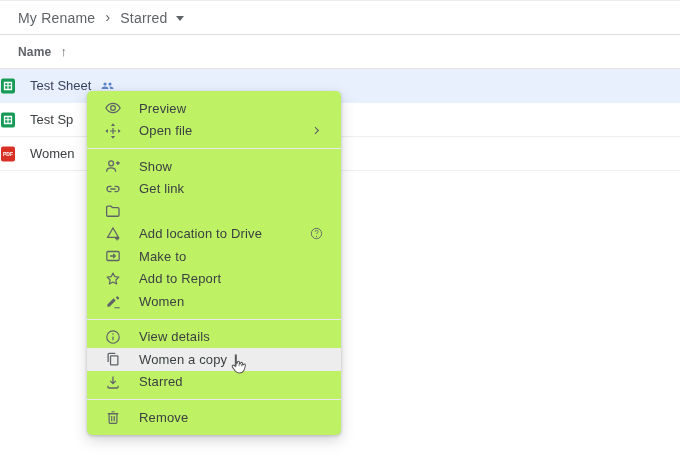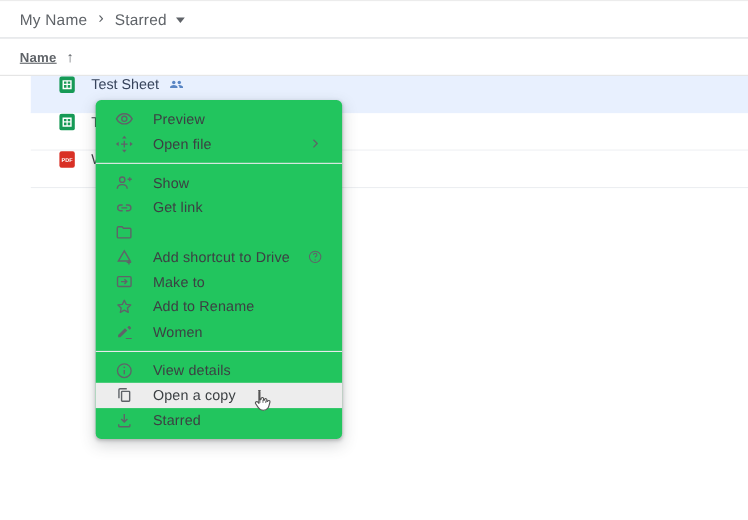--- a/index.html
+++ b/index.html
@@ -13,34 +13,34 @@
                 border-bottom:1px solid #dadce0; }
   .crumb { font-size:14px; color:#5f6368; letter-spacing:.2px; }
   .crumb-sep { color:#5f6368; font-size:15px; margin:0 10px 2px 10px; }
   .caret-down { width:0; height:0; border-left:4px solid transparent;
                 border-right:4px solid transparent; border-top:5px solid #5f6368;
                 margin-left:8px; margin-top:2px; }
 
   
   .list-header { height:34px; display:flex; align-items:center; padding-left:18px;
                  border-bottom:1px solid #e3e3e3; }
-  .col-name { font-size:12px; color:#5f6368; font-weight:bold; letter-spacing:.2px;text-decoration:underline; }
+  .col-name { font-size:12px; color:#5f6368; font-weight:bold; letter-spacing:.2px; }
   .sort-arrow { color:#5f6368; font-size:13px; margin-left:9px; }
 
   
-  .file-row { height:34px; display:flex; padding-left:25px;
-              border-bottom:1px solid #eceef1; background:#fff;margin-left:28px; }
+  .file-row { height:34px; display:flex; align-items:center; 
+              border-bottom:1px solid #eceef1; background:#fff; }
   .file-row.selected { background:#e8f0fe; border-bottom-color:#e8f0fe; }
   .file-icon { width:16px; height:16px; flex:0 0 16px; margin-right:14px; display:flex; }
   .file-name { font-size:13px; color:#3c4043; }
   .file-row.selected .file-name { color:#37445c; }
   .shared-badge { margin-left:9px; display:flex; }
 
   
-  .context-menu { position:absolute; left:87px; top:90px; width:224px; background:#22c55e;
+  .context-menu { position:absolute; left:87px; top:90px; width:254px; background:#bef264;
                   border-radius:5px; z-index:20;
                   box-shadow:0 1px 3px rgba(60,64,67,.25), 0 5px 14px rgba(60,64,67,.22); }
   .menu-section { padding:6px 0; border-bottom:1px solid #e8eaed; }
   .menu-section:last-child { border-bottom:none; }
   .menu-item { height:22.5px; display:flex; align-items:center; padding:0 17px;
                cursor:default; }
   .menu-item.highlighted { background:#ededed; }
   .mi-icon { width:18px; height:18px; flex:0 0 18px; display:flex; align-items:center; }
   .mi-icon svg { width:18px; height:18px; }
   .mi-label { font-size:13px; color:#3c4043; margin-left:17px; letter-spacing:.15px; }
@@ -49,21 +49,21 @@
 
   
   .cursor { position:absolute; width:21px; height:24px; z-index:40; pointer-events:none; }
 </style>
 </head>
 <body>
 
 <div class="canvas">
 
   <div class="breadcrumb">
-    <span class="crumb">My Name</span>
+    <span class="crumb">My Rename</span>
     <span class="crumb-sep">›</span>
     <span class="crumb">Starred</span>
     <span class="caret-down"></span>
   </div>
 
   <div class="list-header">
     <span class="col-name">Name</span>
     <span class="sort-arrow">↑</span>
   </div>
 
@@ -158,21 +158,21 @@
             </svg>
           </span>
         </div>
         <div class="menu-item">
           <span class="mi-icon">
             <svg viewBox="0 0 24 24" fill="none" stroke="#5f6368" stroke-width="1.7">
               <path d="M12 4L4.8 16.4h14.4L12 4z"></path>
               <path d="M17.6 15.3v5.4M14.9 18h5.4"></path>
             </svg>
           </span>
-          <span class="mi-label">Add shortcut to Drive</span>
+          <span class="mi-label">Add location to Drive</span>
           <span class="mi-trailing">
             <svg viewBox="0 0 24 24" fill="none" stroke="#5f6368" stroke-width="1.5">
               <circle cx="12" cy="12" r="8.3"></circle>
               <path d="M9.6 9.2c.2-1.4 1.2-2.3 2.5-2.3 1.4 0 2.5 1 2.5 2.3 0 1.9-2.6 1.9-2.6 3.7"></path>
               <circle cx="12" cy="16.6" r="0.95" fill="#5f6368" stroke="none"></circle>
             </svg>
           </span>
         </div>
         <div class="menu-item">
           <span class="mi-icon">
@@ -182,21 +182,21 @@
             </svg>
           </span>
           <span class="mi-label">Make to</span>
         </div>
         <div class="menu-item">
           <span class="mi-icon">
             <svg viewBox="0 0 24 24" fill="none" stroke="#5f6368" stroke-width="1.6">
               <path d="M12 4l2.35 4.93 5.4.64-4 3.73 1.06 5.34L12 16l-4.81 2.64 1.06-5.34-4-3.73 5.4-.64L12 4z" stroke-linejoin="round"></path>
             </svg>
           </span>
-          <span class="mi-label">Add to Rename</span>
+          <span class="mi-label">Add to Report</span>
         </div>
         <div class="menu-item">
           <span class="mi-icon">
             <svg viewBox="0 0 24 24" fill="#5f6368">
               <path d="M4.5 16.7v2.8h2.8l8.3-8.3-2.8-2.8-8.3 8.3zM17 6.2l-1.3 1.3 2.8 2.8 1.3-1.3c.5-.5.5-1.2 0-1.7l-1.1-1.1c-.5-.5-1.2-.5-1.7 0z"></path>
               <path d="M13.8 20.3h7.2v1.4h-7.2z"></path>
             </svg>
           </span>
           <span class="mi-label">Women</span>
         </div>
@@ -212,30 +212,41 @@
           </span>
           <span class="mi-label">View details</span>
         </div>
         <div class="menu-item highlighted">
           <span class="mi-icon">
             <svg viewBox="0 0 24 24" fill="none" stroke="#5f6368" stroke-width="1.7">
               <rect x="8.7" y="7.7" width="9.8" height="12" rx="0.8"></rect>
               <path d="M5.5 16V5.8c0-.7.6-1.3 1.3-1.3H15"></path>
             </svg>
           </span>
-          <span class="mi-label">Open a copy</span>
+          <span class="mi-label">Women a copy</span>
         </div>
         <div class="menu-item">
           <span class="mi-icon">
             <svg viewBox="0 0 24 24" fill="none" stroke="#5f6368" stroke-width="1.7">
               <path d="M12 4.5v9.3M8.3 10.5l3.7 3.7 3.7-3.7"></path>
               <path d="M5.2 17v1.6c0 .8.7 1.4 1.5 1.4h10.6c.8 0 1.5-.6 1.5-1.4V17"></path>
             </svg>
           </span>
           <span class="mi-label">Starred</span>
+        </div>
+      </div>
+      <div class="menu-section">
+        <div class="menu-item">
+          <span class="mi-icon">
+            <svg viewBox="0 0 24 24" fill="none" stroke="#5f6368" stroke-width="1.6">
+              <path d="M6.8 7.5h10.4V19c0 .8-.7 1.5-1.5 1.5H8.3c-.8 0-1.5-.7-1.5-1.5V7.5z"></path>
+              <path d="M5 7.5h14M10 5h4M10.3 10.5v7M13.7 10.5v7"></path>
+            </svg>
+          </span>
+          <span class="mi-label">Remove</span>
         </div>
       </div>
     </div>
 
   <div class="cursor" id="cursor" style="left: 227px; top: 351px;">
     <svg viewBox="0 0 24 28" width="21" height="24">
       <path fill="#fff" stroke="#555" stroke-width="1.2" stroke-linejoin="round" d="M9.2 3.6c.8 0 1.4.6 1.4 1.4v8.2l1 .1.3-1.4c.2-.7.9-1.1 1.6-.9.6.2 1 .8.9 1.4l-.1 1.3.9.2.4-1c.3-.6 1-.9 1.6-.6.6.2.9.8.8 1.4l-.2 1.1.8.3.5-.6c.4-.5 1.2-.6 1.7-.2.4.4.5.9.4 1.4-.5 2.1-.9 4.6-1.9 6.1-1.2 1.8-3 2.7-5.2 2.7-2.5 0-3.8-.9-5-2.6l-3-4.3c-.5-.7-.3-1.7.5-2.1.6-.3 1.4-.2 1.9.4l1 1.2V5c0-.8.6-1.4 1.4-1.4z"></path>
       <path fill="none" stroke="#555" stroke-width="0.9" d="M10.6 13.2v3.4M13.8 13.6v3M16.8 14.2v2.6"></path>
     </svg>
   </div>

